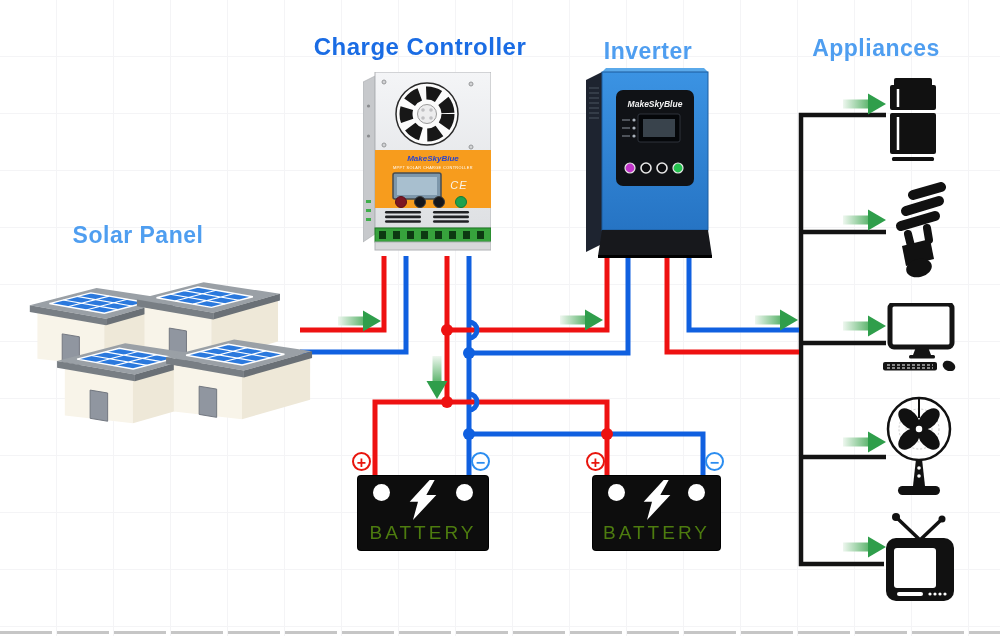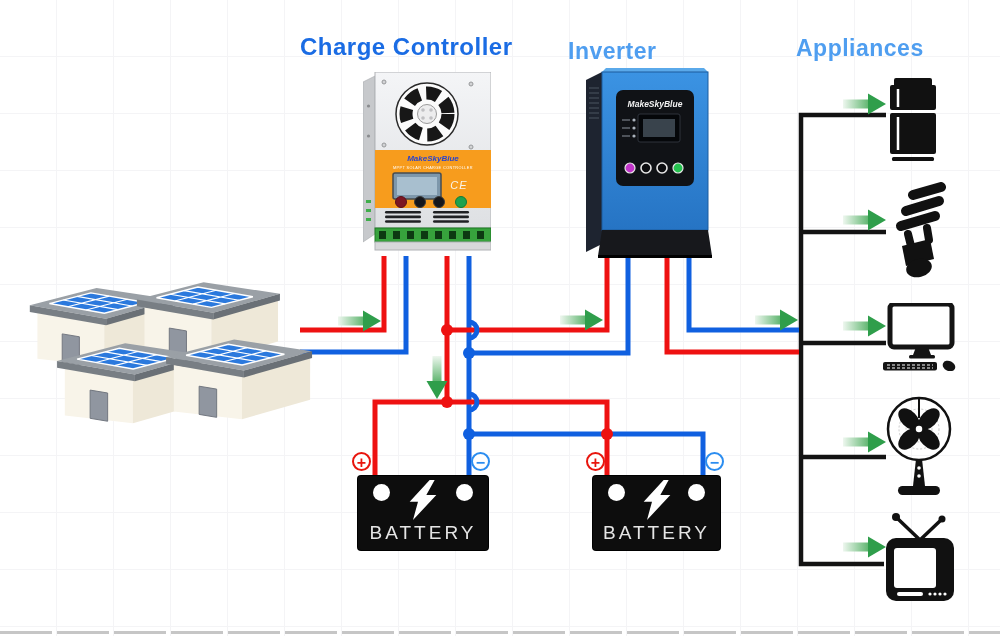--- a/index.html
+++ b/index.html
@@ -4,28 +4,28 @@
 <style>
   html,body{margin:0;padding:0;background:#e9e9e9;font-family:"Liberation Sans",sans-serif;}
   #canvas{position:relative;width:1000px;height:636px;margin:0 auto;overflow:hidden;
     background:
       repeating-linear-gradient(to bottom, transparent 0 56px, #f4f4f6 56px 57px),
       repeating-linear-gradient(to right, transparent 0 56px, #f4f4f6 56px 57px),
       #ffffff;}
   .abs{position:absolute;}
   .layer{position:absolute;inset:0;}
   svg text{font-family:"Liberation Sans",sans-serif;}
-  .sect-label{position:absolute;font-weight:bold;letter-spacing:.5px;}
+  .sect-label{position:absolute;font-weight:bold;text-align:center;letter-spacing:.5px;}
   .lbl-dark{color:#1a6ce4;font-size:24px;}
   .lbl-light{color:#4f9ef0;font-size:23px;}
   .battery{position:absolute;background:#0d0d0d;border-radius:3px;box-shadow:0 0 0 1px #000;}
   .battery .term{position:absolute;top:8px;width:17px;height:17px;border-radius:50%;background:#fff;}
   .battery .term.left{left:15px;} .battery .term.right{right:15px;}
   .battery .bolt{position:absolute;top:4px;left:0;right:0;display:flex;justify-content:center;}
-  .battery .bat-label{position:absolute;left:0;right:0;top:46px;text-align:center;color:#e5e5e5;
+  .battery .bat-label{position:absolute;left:0;right:0;top:46px;text-align:center;color:#4d7c0f;
       font-size:19px;letter-spacing:3px;}
   .badge{position:absolute;width:19px;height:19px;border-radius:50%;background:#fff;
       font-size:16px;font-weight:bold;line-height:18px;text-align:center;box-sizing:border-box;}
   .badge.pos{border:2.5px solid #e8150d;color:#e8150d;}
   .badge.neg{border:2.5px solid #2b8df0;color:#2b8df0;}
   .bottom-edge{position:absolute;left:0;right:0;bottom:2px;height:3px;
       background:repeating-linear-gradient(to right,#c6c6c6 0 52px,transparent 52px 57px);}
 </style>
 </head>
 <body>
@@ -283,18 +283,19 @@
       <rect x="2" y="26" width="68" height="63" rx="10" fill="#111"></rect>
       <rect x="10" y="36" width="42" height="40" rx="3" fill="#fff"></rect>
       <rect x="13" y="80" width="26" height="4" rx="2" fill="#fff"></rect>
       <circle cx="46" cy="82" r="1.6" fill="#fff"></circle>
         <circle cx="51" cy="82" r="1.6" fill="#fff"></circle>
       <circle cx="56" cy="82" r="1.6" fill="#fff"></circle>
         <circle cx="61" cy="82" r="1.6" fill="#fff"></circle>
     </svg>
   </div>
 
+  <div class="sect-label lbl-light" style="left:58px;top:222px;width:160px;z-index:3">Solar Panel</div>
   <div class="sect-label lbl-dark" style="left:300px;top:33px;width:240px;z-index:3">Charge Controller</div>
   <div class="sect-label lbl-light" style="left:796px;top:35px;width:160px;z-index:3">Appliances</div>
   <div class="sect-label lbl-light" style="left:568px;top:38px;width:160px;z-index:3">Inverter</div>
 
   <div class="bottom-edge"></div>
 </div>
 
 </body></html>

